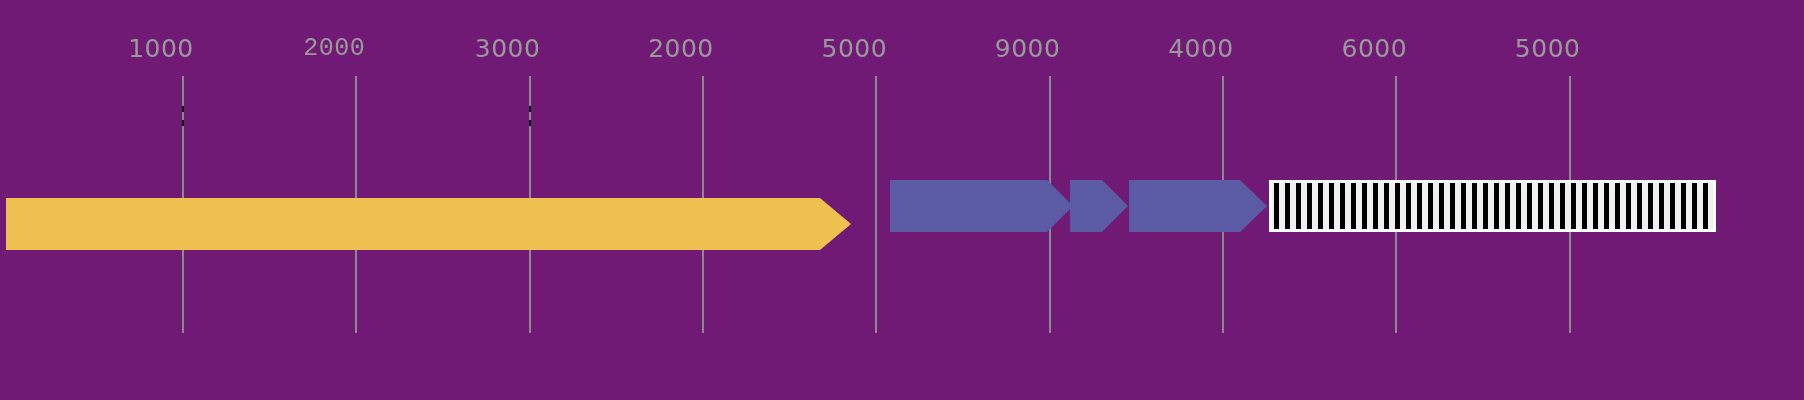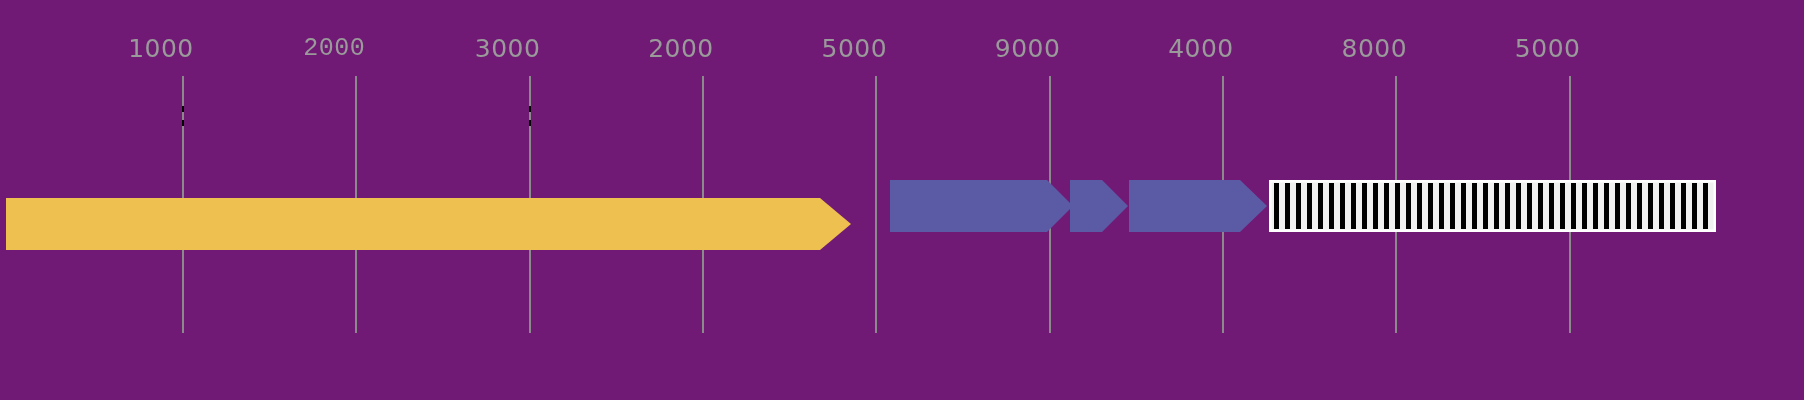--- a/index.html
+++ b/index.html
@@ -100,21 +100,21 @@
       </div>
       <div class="tick-group" style="left: 1049.64px;">
         <div class="tick-label" style="color: rgb(154, 154, 154); margin-left: -22px;">9000</div>
         <div class="gridline" style="background: rgb(138, 138, 138);"></div>
       </div>
       <div class="tick-group" style="left: 1222.98px;">
         <div class="tick-label" style="color: rgb(154, 154, 154); margin-left: -22px;">4000</div>
         <div class="gridline" style="background: rgb(138, 138, 138);"></div>
       </div>
       <div class="tick-group" style="left: 1396.32px;">
-        <div class="tick-label" style="color: rgb(154, 154, 154); margin-left: -22px;">8000</div>
+        <div class="tick-label" style="color: rgb(154, 154, 154); margin-left: -22px;">6000</div>
         <div class="gridline" style="background: rgb(138, 138, 138);"></div>
       </div>
       <div class="tick-group" style="left: 1569.66px;">
         <div class="tick-label" style="color: rgb(154, 154, 154); margin-left: -22px;">5000</div>
         <div class="gridline" style="background: rgb(138, 138, 138);"></div>
       </div>
     </div>
 
   <div id="feature-layer">
       <div class="feature" style="left: 6px; top: 198px; width: 845px; height: 52px;">

